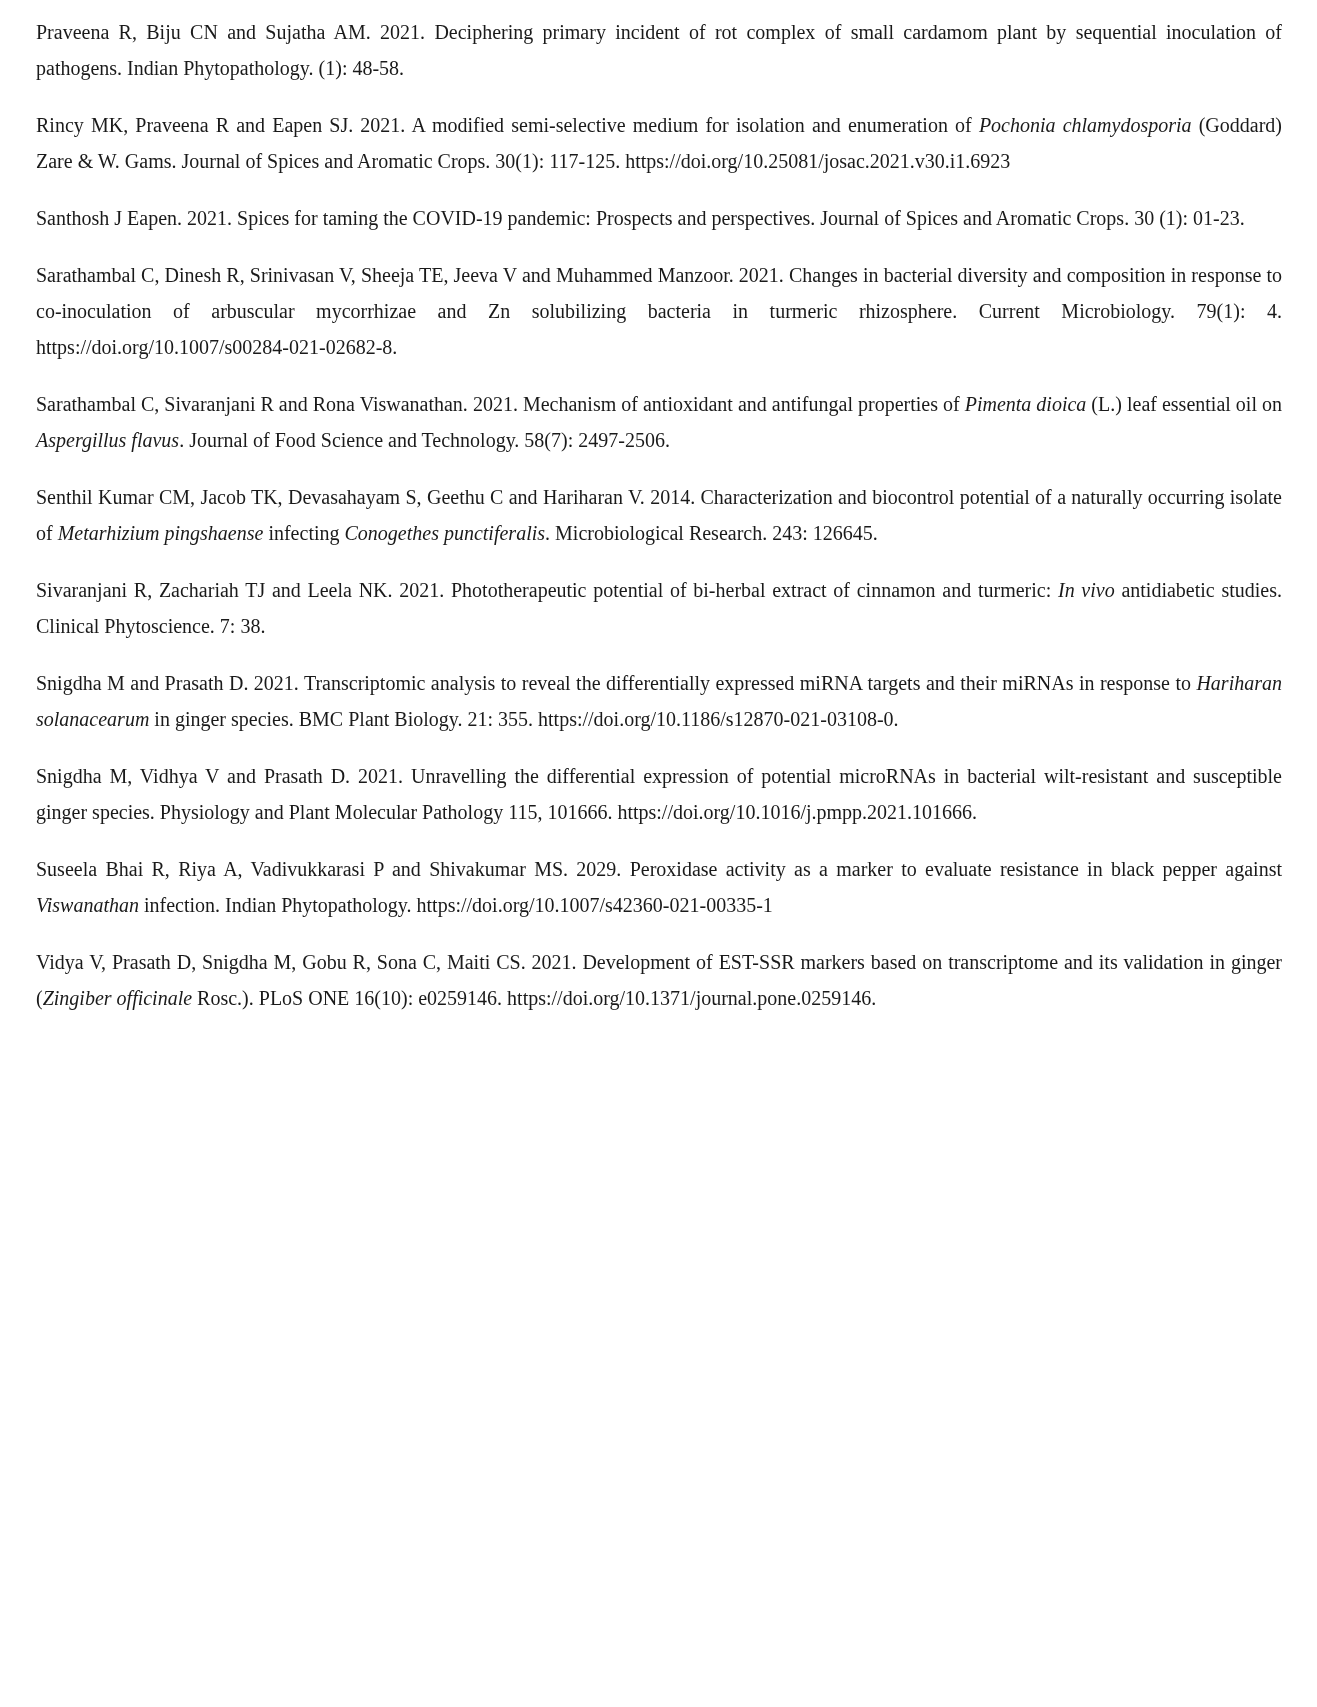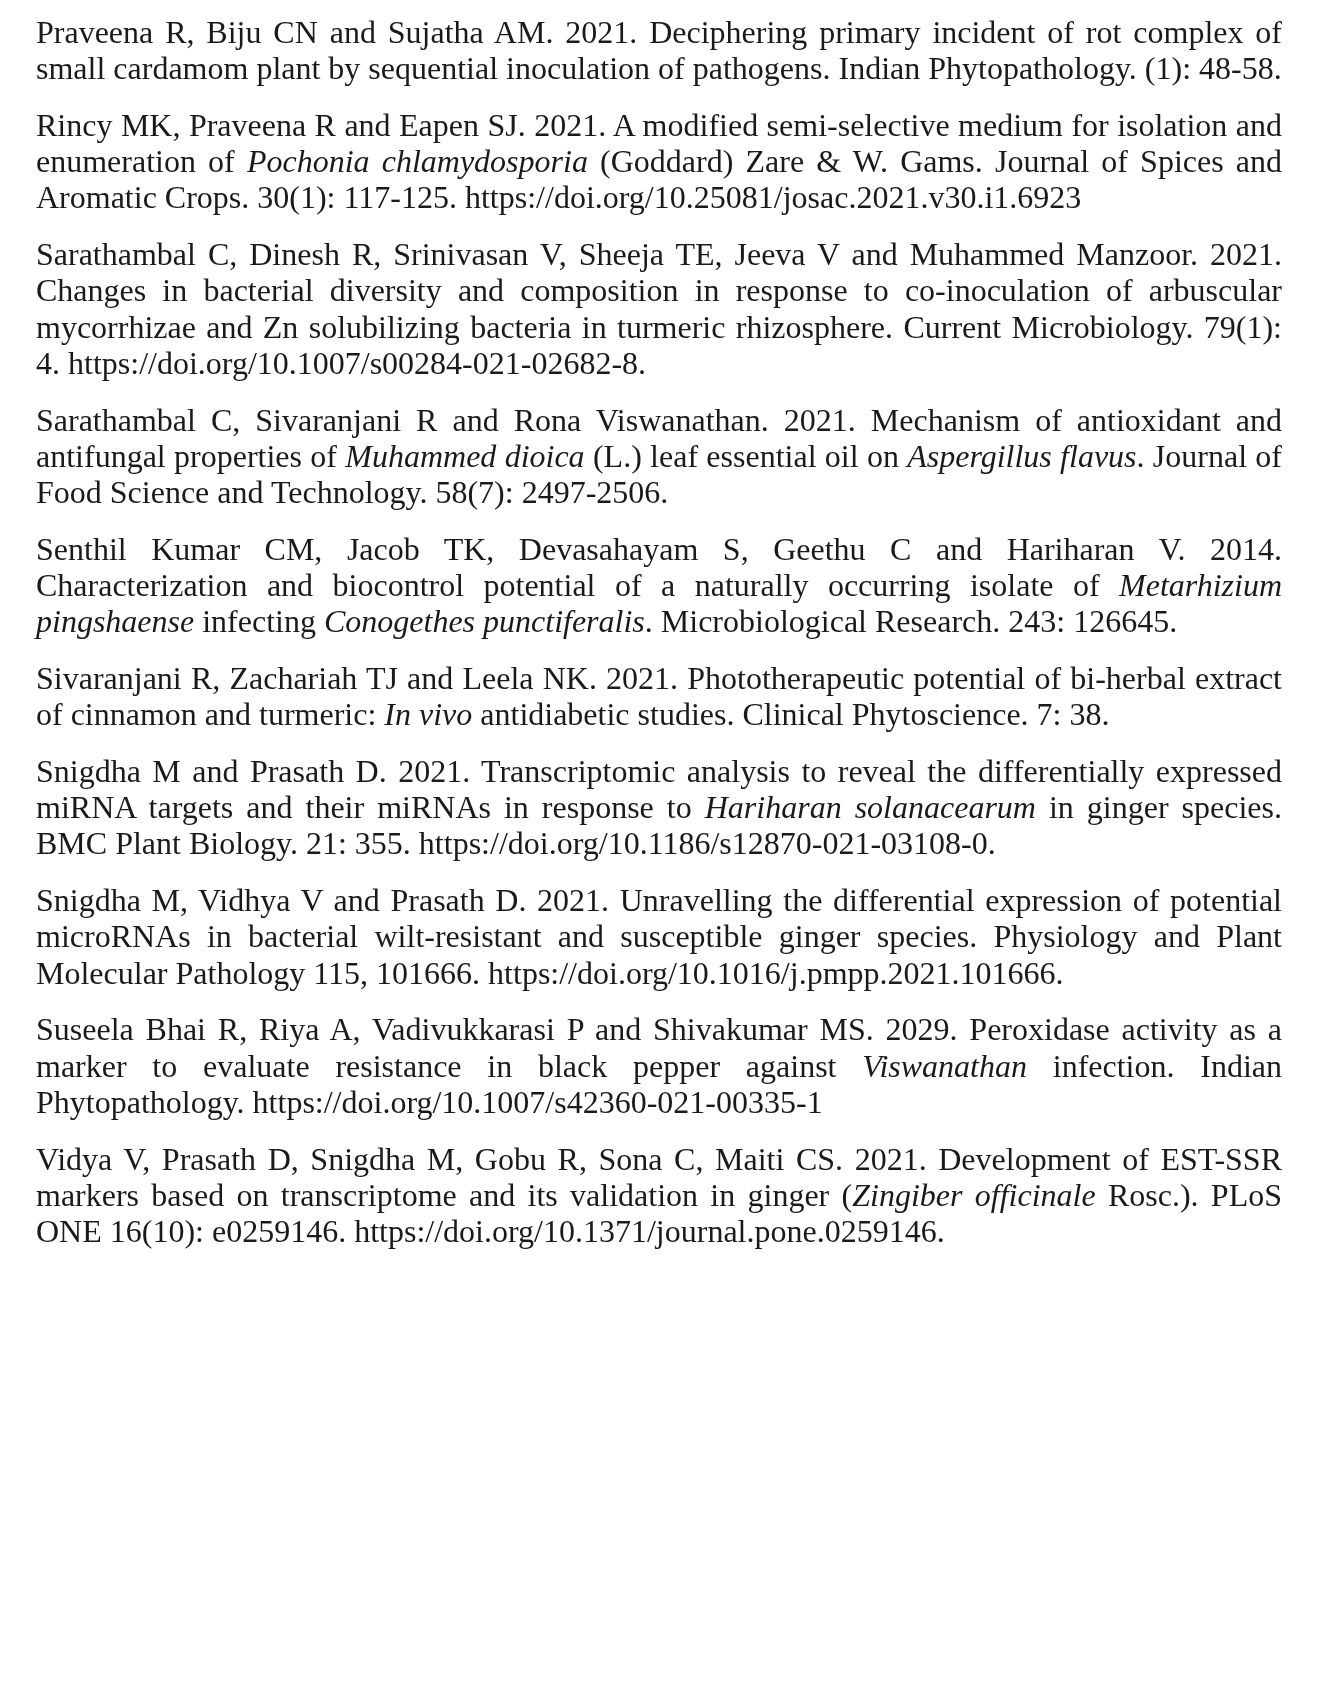--- a/index.html
+++ b/index.html
@@ -12,41 +12,42 @@
       height: 1707px;
       overflow: hidden;
       position: relative;
     }
     .page {
       position: absolute;
       left: 36px;
       top: 14px;
       width: 1246px;
       font-family: "Liberation Serif", "DejaVu Serif", serif;
-      font-size: 32px;
+      font-size: 20px;
       line-height: 36.2px;
       color: #1a1a1a;
     }
     .ref {
       margin: 0 0 20.6px 0;
       text-align: justify;
       text-align-last: left;
       hyphens: none;
     }
     .ref i {
       font-style: italic;
     }
   </style>
 </head>
 <body>
 
 <div class="page" id="ref-list">
     <p class="ref"><span>Praveena R, Biju CN and Sujatha AM. 2021. Deciphering primary incident of rot complex of small cardamom plant by sequential inoculation of pathogens. Indian Phytopathology. (1): 48-58.</span></p>
     <p class="ref"><span>Rincy MK, Praveena R and Eapen SJ. 2021. A modified semi-selective medium for isolation and enumeration of </span><i>Pochonia chlamydosporia</i><span> (Goddard) Zare &amp; W. Gams. Journal of Spices and Aromatic Crops. 30(1): 117-125. https://doi.org/10.25081/josac.2021.v30.i1.6923</span></p>
+    <p class="ref"><span>Santhosh J Eapen. 2021. Spices for taming the COVID-19 pandemic: Prospects and perspectives. Journal of Spices and Aromatic Crops. 30 (1): 01-23.</span></p>
     <p class="ref"><span>Sarathambal C, Dinesh R, Srinivasan V, Sheeja TE, Jeeva V and Muhammed Manzoor. 2021. Changes in bacterial diversity and composition in response to co-inoculation of arbuscular mycorrhizae and Zn solubilizing bacteria in turmeric rhizosphere. Current Microbiology. 79(1): 4. https://doi.org/10.1007/s00284-021-02682-8.</span></p>
-    <p class="ref"><span>Sarathambal C, Sivaranjani R and Rona Viswanathan. 2021. Mechanism of antioxidant and antifungal properties of </span><i>Muhammed dioica</i><span> (L.) leaf essential oil on </span><i>Aspergillus flavus</i><span>. Journal of Food Science and Technology. 58(7): 2497-2506.</span></p>
+    <p class="ref"><span>Sarathambal C, Sivaranjani R and Rona Viswanathan. 2021. Mechanism of antioxidant and antifungal properties of </span><i>Pimenta dioica</i><span> (L.) leaf essential oil on </span><i>Aspergillus flavus</i><span>. Journal of Food Science and Technology. 58(7): 2497-2506.</span></p>
     <p class="ref"><span>Senthil Kumar CM, Jacob TK, Devasahayam S, Geethu C and Hariharan V. 2014. Characterization and biocontrol potential of a naturally occurring isolate of </span><i>Metarhizium pingshaense</i><span> infecting </span><i>Conogethes punctiferalis</i><span>. Microbiological Research. 243: 126645.</span></p>
     <p class="ref"><span>Sivaranjani R, Zachariah TJ and Leela NK. 2021. Phototherapeutic potential of bi-herbal extract of cinnamon and turmeric: </span><i>In vivo</i><span> antidiabetic studies. Clinical Phytoscience. 7: 38.</span></p>
     <p class="ref"><span>Snigdha M and Prasath D. 2021. Transcriptomic analysis to reveal the differentially expressed miRNA targets and their miRNAs in response to </span><i>Hariharan solanacearum</i><span> in ginger species. BMC Plant Biology. 21: 355. https://doi.org/10.1186/s12870-021-03108-0.</span></p>
     <p class="ref"><span>Snigdha M, Vidhya V and Prasath D. 2021. Unravelling the differential expression of potential microRNAs in bacterial wilt-resistant and susceptible ginger species. Physiology and Plant Molecular Pathology 115, 101666. https://doi.org/10.1016/j.pmpp.2021.101666.</span></p>
     <p class="ref"><span>Suseela Bhai R, Riya A, Vadivukkarasi P and Shivakumar MS. 2029. Peroxidase activity as a marker to evaluate resistance in black pepper against </span><i>Viswanathan</i><span> infection. Indian Phytopathology. https://doi.org/10.1007/s42360-021-00335-1</span></p>
     <p class="ref"><span>Vidya V, Prasath D, Snigdha M, Gobu R, Sona C, Maiti CS. 2021. Development of EST-SSR markers based on transcriptome and its validation in ginger (</span><i>Zingiber officinale</i><span> Rosc.). PLoS ONE 16(10): e0259146. https://doi.org/10.1371/journal.pone.0259146.</span></p>
   </div>
 
 </body></html>

